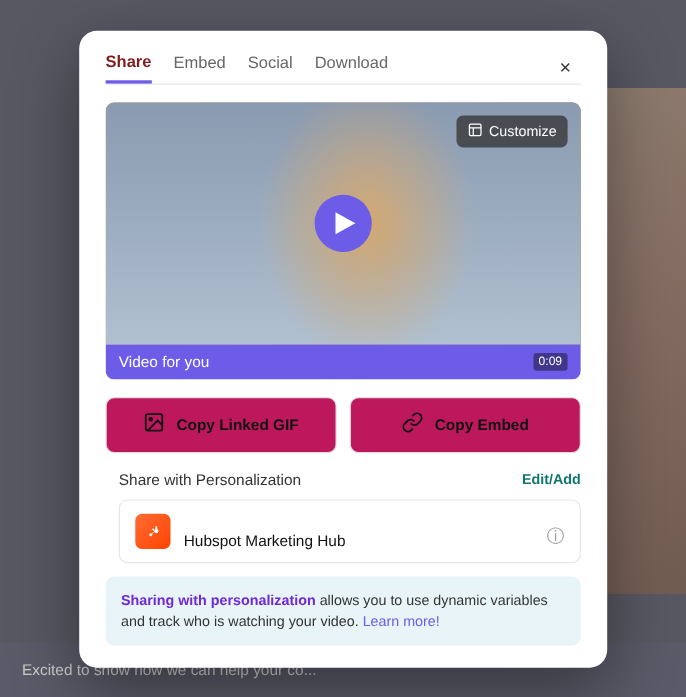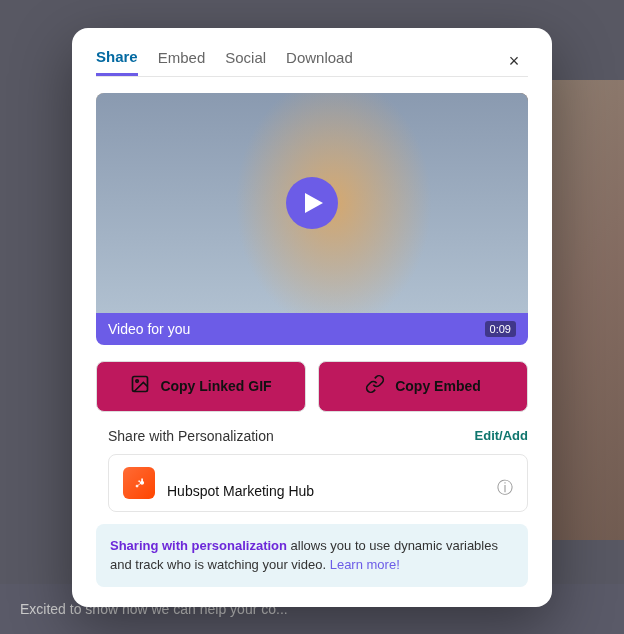--- a/index.html
+++ b/index.html
@@ -78,21 +78,21 @@
       font-size: 15px;
       color: #666;
       cursor: pointer;
       padding-bottom: 8px;
       font-weight: 400;
       border: none;
       background: none;
     }
 
     .tab.active {
-      color: #0369a1;
+      color: #7f1d1d;
       font-weight: 600;
       border-bottom: 3px solid #6c5ce7;
     }
 
     .close-btn {
       background: none;
       border: none;
       cursor: pointer;
       width: 28px;
       height: 28px;
@@ -325,20 +325,29 @@
       <button class="tab">Social</button>
       <button class="tab">Download</button>
     </div>
     <button class="close-btn">×</button>
   </div>
 
   <div class="divider"></div>
 
   <div class="video-container">
     <div class="video-thumb">
+      <button class="customize-btn">
+        <span>
+          <svg width="14" height="14" viewBox="0 0 24 24" fill="none" stroke="currentColor" stroke-width="2">
+            <rect x="3" y="3" width="18" height="18" rx="2"></rect>
+            <path d="M3 9h18M9 21V9"></path>
+          </svg>
+        </span>
+        <span>Customize</span>
+      </button>
       <div class="play-btn"></div>
     </div>
     <div class="video-bar">
       <span class="video-title">Video for you</span>
       <span class="video-duration">0:09</span>
     </div>
   </div>
 
   <div class="action-row">
     <button class="action-btn">

